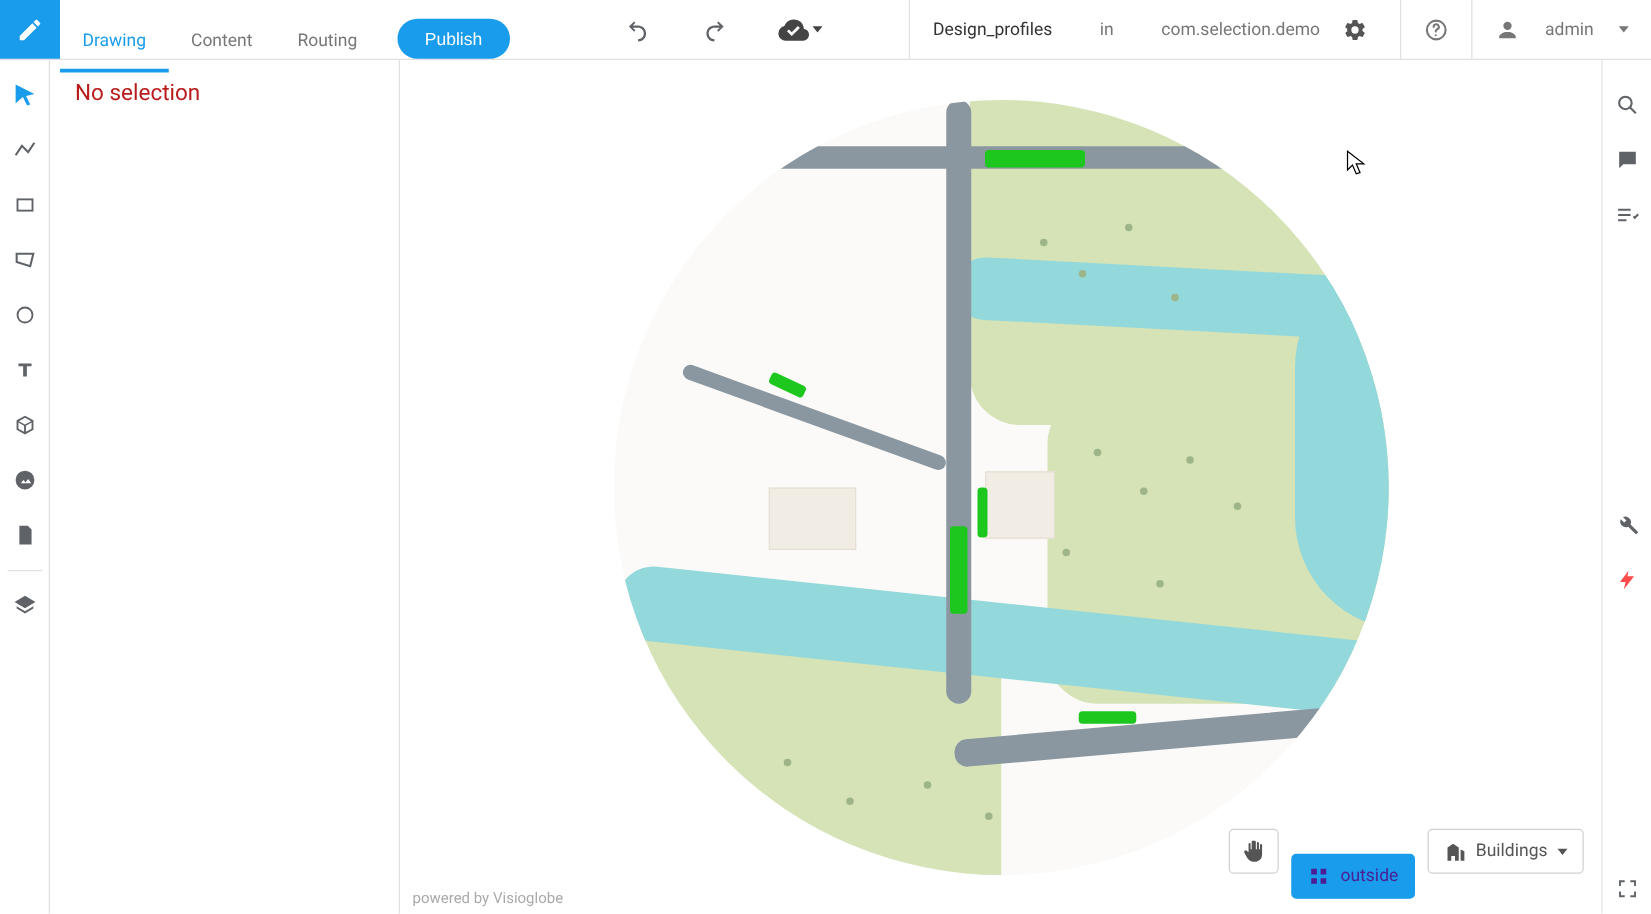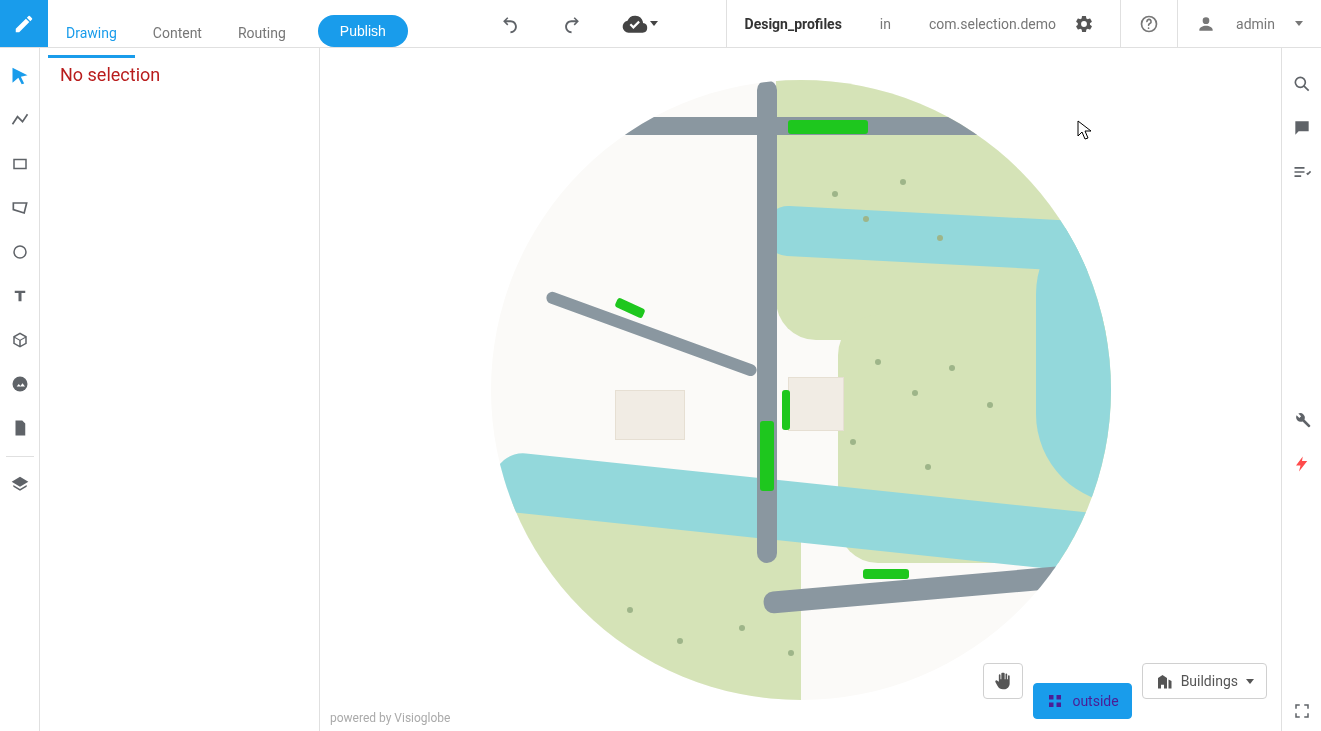--- a/index.html
+++ b/index.html
@@ -20,21 +20,21 @@
   .edit-tile svg{fill:#fff;}
   .tabs{display:flex;align-items:stretch;}
   .tab{padding:0 18px;display:flex;align-items:center;color:var(--grey-light);cursor:pointer;border-bottom:3px solid transparent;position:relative;top:11px;}
   .tab.active{color:var(--blue);border-bottom-color:var(--blue);}
   .publish-wrap{display:flex;align-items:flex-end;padding:0 14px;}
   .publish-btn{background:var(--blue);color:#fff;border:none;border-radius:18px;padding:8px 22px;font-size:14px;cursor:pointer;}
   .top-mid{flex:1;display:flex;align-items:center;justify-content:flex-start;gap:26px;padding-left:70px;}
   .icon-btn{width:36px;height:36px;display:flex;align-items:center;justify-content:center;color:var(--tool-grey);cursor:pointer;border-radius:4px;}
   .cloud-wrap{display:flex;align-items:center;gap:2px;color:#444;}
   .title-block{display:flex;align-items:center;gap:10px;color:#333;padding:0 18px;border-left:1px solid var(--grey-border);height:100%;}
-  .title-block .bold{font-weight:700;}
+  .title-block .bold{font-weight:400;}
   .title-block .light{color:var(--grey-light);margin-left:28px;}
   .gear{color:#555;}
   .top-right{display:flex;align-items:center;}
   .seg{border-left:1px solid var(--grey-border);height:100%;display:flex;align-items:center;padding:0 18px;gap:20px;color:var(--grey-light);}
   
   .main{flex:1;display:flex;min-height:0;}
   .toolrail{width:40px;border-right:1px solid var(--grey-border);display:flex;flex-direction:column;align-items:center;padding-top:8px;gap:4px;}
   .toolrail .tool{width:40px;height:40px;display:flex;align-items:center;justify-content:center;color:var(--tool-grey);cursor:pointer;}
   .toolrail .tool.active{color:var(--blue);}
   .toolrail .divider{height:1px;width:28px;background:var(--grey-border);margin:4px 0;}

